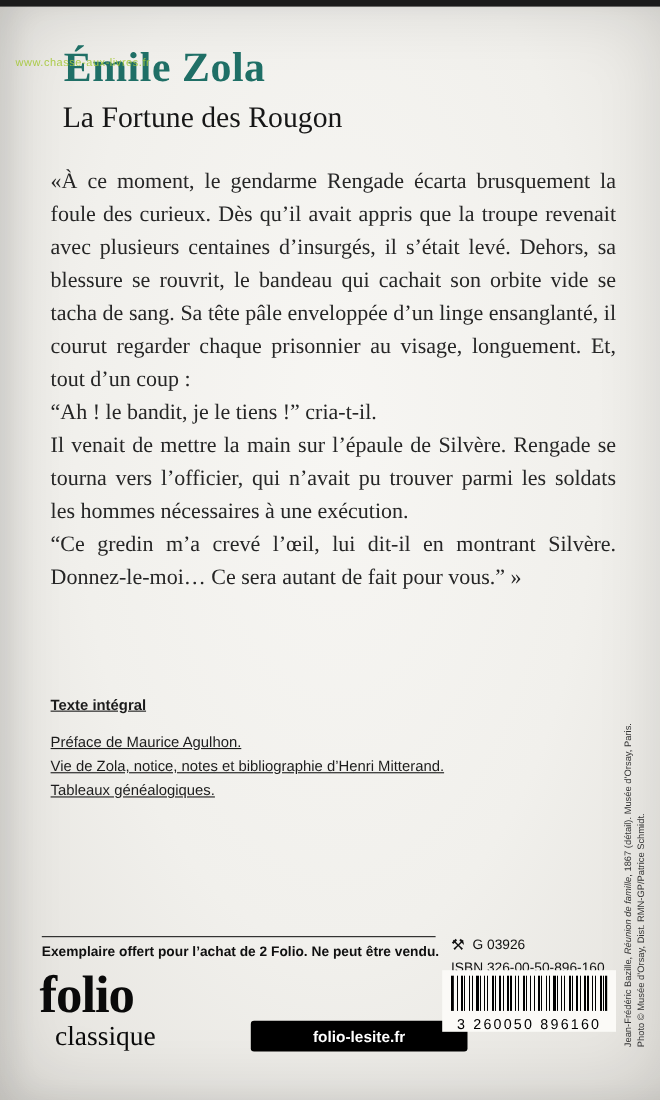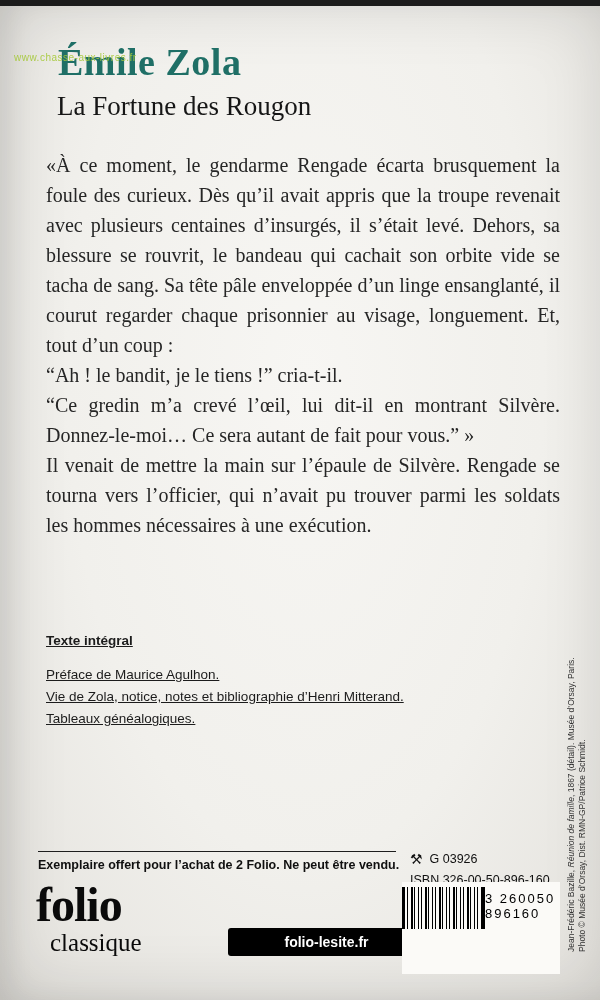--- a/index.html
+++ b/index.html
@@ -38,22 +38,22 @@
   .codeblock .row1{display:flex;align-items:center;gap:7px;}
   .codeblock .mark{font-size:14px;line-height:14px;}
   .codeblock .isbn{margin-top:7px;}
   .brand{position:absolute;top:882px;left:36px;color:#0a0a0a;}
   .brand .folio{font-size:48px;font-weight:bold;letter-spacing:-1px;line-height:46px;}
   .brand .classique{font-size:25px;line-height:30px;margin-left:14px;}
   .site-bar{position:absolute;top:928px;left:228px;width:197px;height:28px;
     background:#000;color:#fff;border-radius:3px;
     font-family:"Liberation Sans",sans-serif;font-size:14px;font-weight:bold;
     display:flex;align-items:center;justify-content:center;}
-  .barcode{position:absolute;top:882px;left:402px;width:158px;height:92px;
-    background:#fbfaf7;display:flex;
+  .barcode{position:absolute;top:882px;left:402px;width:158px;height:56px;
+    background:#fbfaf7;display:flex;flex-direction:column;align-items:center;
     padding-top:5px;box-sizing:border-box;}
   .bars{width:138px;height:42px;border-left:2px solid #000;border-right:2px solid #000;
     background:repeating-linear-gradient(90deg,
       #000 0 1px, transparent 1px 3px,
       #000 3px 4px, transparent 4px 7px,
       #000 7px 9px, transparent 9px 10px,
       #000 10px 11px, transparent 11px 14px);}
   .barcode-number{font-family:"Liberation Sans",sans-serif;font-size:13px;
     letter-spacing:2px;margin-top:4px;color:#000;}
 </style>
@@ -66,22 +66,22 @@
   <div class="edge-right"></div>
 
   <div class="watermark">www.chasse-aux-livres.fr</div>
 
   <h1 class="author">Émile Zola</h1>
   <h2 class="title">La Fortune des Rougon</h2>
 
   <div class="excerpt">
     <p>«À ce moment, le gendarme Rengade écarta brusquement la foule des curieux. Dès qu’il avait appris que la troupe revenait avec plusieurs centaines d’insurgés, il s’était levé. Dehors, sa blessure se rouvrit, le bandeau qui cachait son orbite vide se tacha de sang. Sa tête pâle enveloppée d’un linge ensanglanté, il courut regarder chaque prisonnier au visage, longuement. Et, tout d’un coup :</p>
     <p>“Ah ! le bandit, je le tiens !” cria-t-il.</p>
+    <p>Il venait de mettre la main sur l’épaule de Silvère. Rengade se tourna vers l’officier, qui n’avait pu trouver parmi les soldats les hommes nécessaires à une exécution.</p>
     <p>“Ce gredin m’a crevé l’œil, lui dit-il en montrant Silvère. Donnez-le-moi… Ce sera autant de fait pour vous.” »</p>
-    <p>Il venait de mettre la main sur l’épaule de Silvère. Rengade se tourna vers l’officier, qui n’avait pu trouver parmi les soldats les hommes nécessaires à une exécution.</p>
   </div>
 
   <div class="edition">
     <div class="heading">Texte intégral</div>
     <div>Préface de Maurice Agulhon.</div>
     <div>Vie de Zola, notice, notes et bibliographie d’Henri Mitterand.</div>
     <div>Tableaux généalogiques.</div>
   </div>
 
   <div class="credit">

